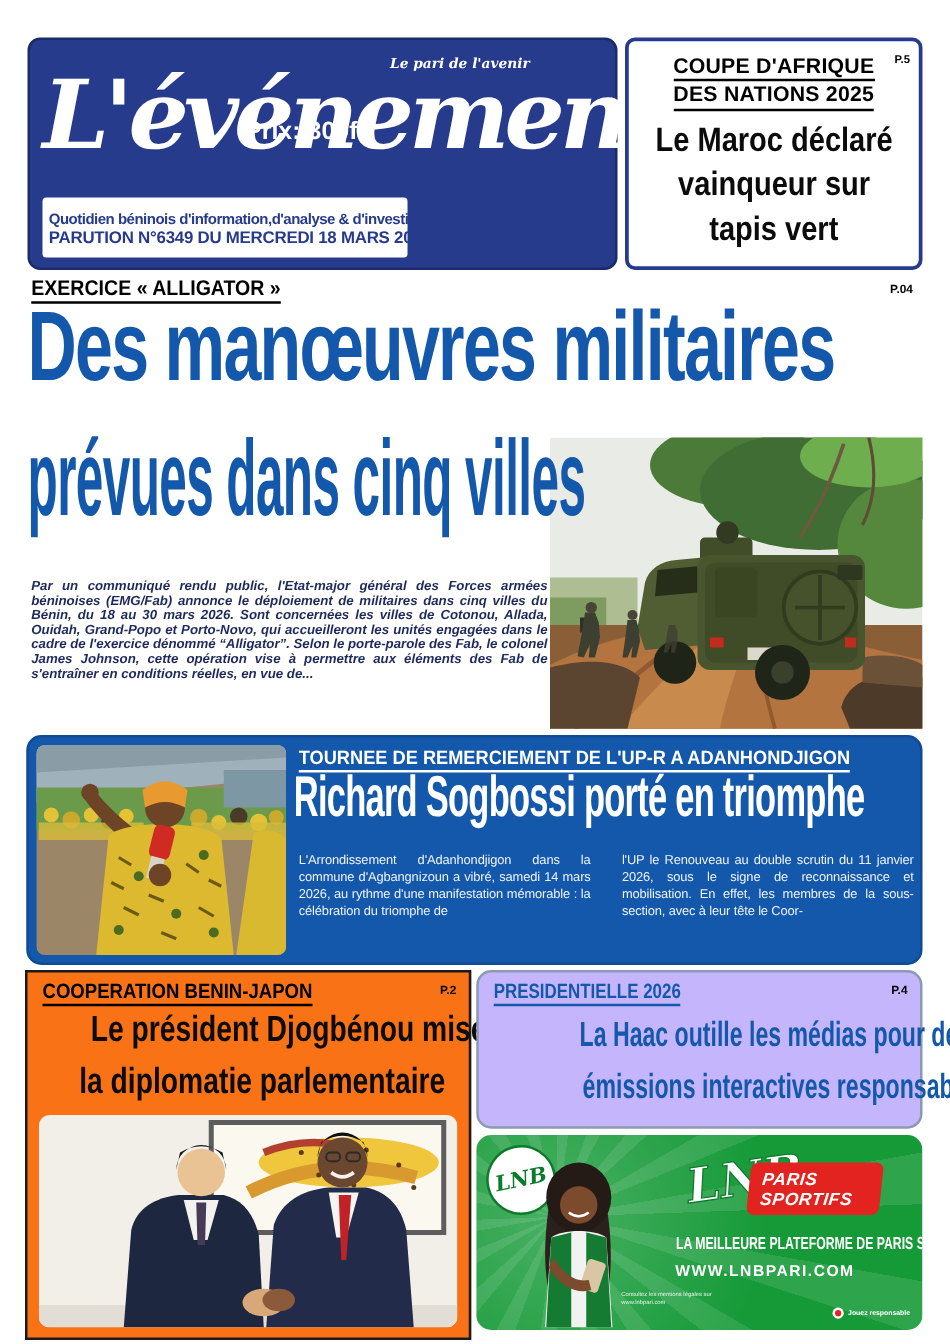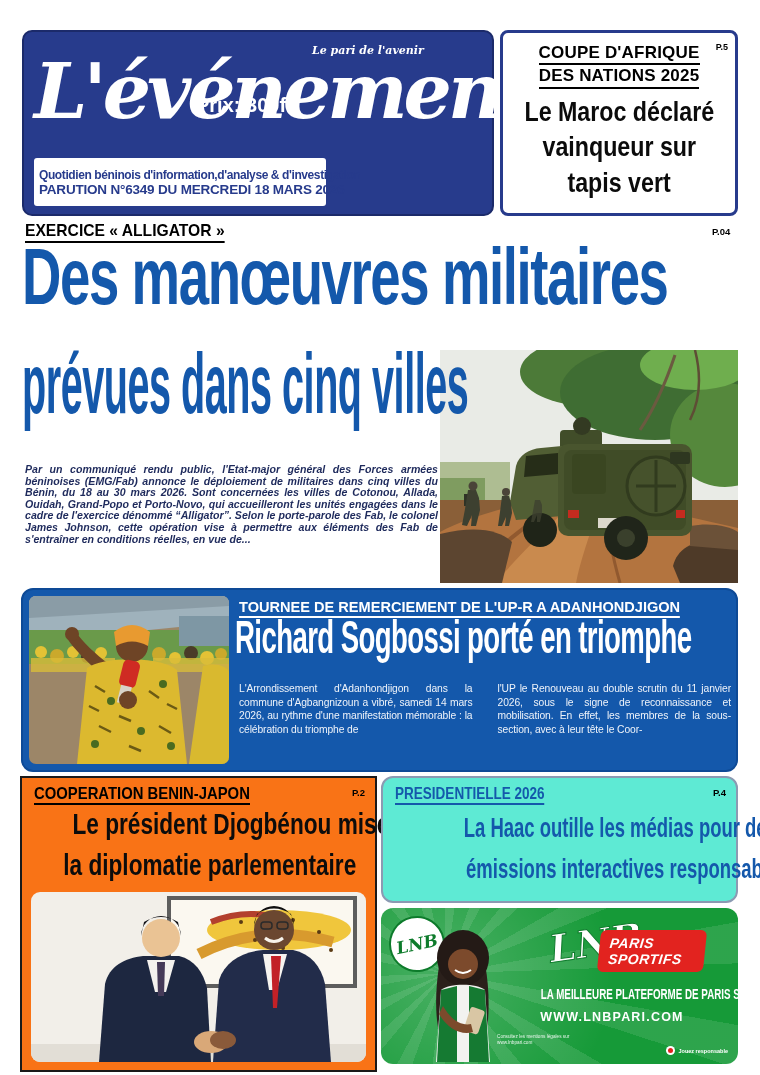--- a/index.html
+++ b/index.html
@@ -66,21 +66,21 @@
           box-sizing:border-box;background:#f97316;}
   .jp-kick{left:12px;top:6px;font-size:16.5px;transform:scaleX(.9);}
   .jp-page{right:10px;top:9px;position:absolute;}
   .jp-hl{left:0;top:26px;width:100%;text-align:center;color:#0c0c0c;font-weight:800;font-size:29px;
          line-height:1.42;}
   .jp-hl .squeeze{transform:scaleX(.78);transform-origin:50% 50%;}
   .jp-photo{left:9px;top:114px;width:335px;height:170px;border-radius:9px;overflow:hidden;}
 
   
   .haac-box{left:381px;top:776px;width:357px;height:127px;border:2px solid #8b9ab2;border-radius:12px;
-            box-sizing:border-box;background:#5eead4;}
+            box-sizing:border-box;background:#c4b5fd;}
   .haac-kick{left:12px;top:6px;color:#1458ab;font-size:16.5px;transform:scaleX(.82);}
   .haac-page{right:10px;top:9px;position:absolute;}
   .haac-hl{left:0;top:30px;width:100%;text-align:center;color:#1458ab;font-weight:800;font-size:28px;
            line-height:1.45;}
   .haac-hl .squeeze{transform:scaleX(.66);transform-origin:50% 50%;}
 
   
   .ad{left:381px;top:908px;width:357px;height:156px;border-radius:12px;overflow:hidden;
       background:
         radial-gradient(circle at 18% 42%, rgba(255,255,255,.22), rgba(255,255,255,0) 55%),

